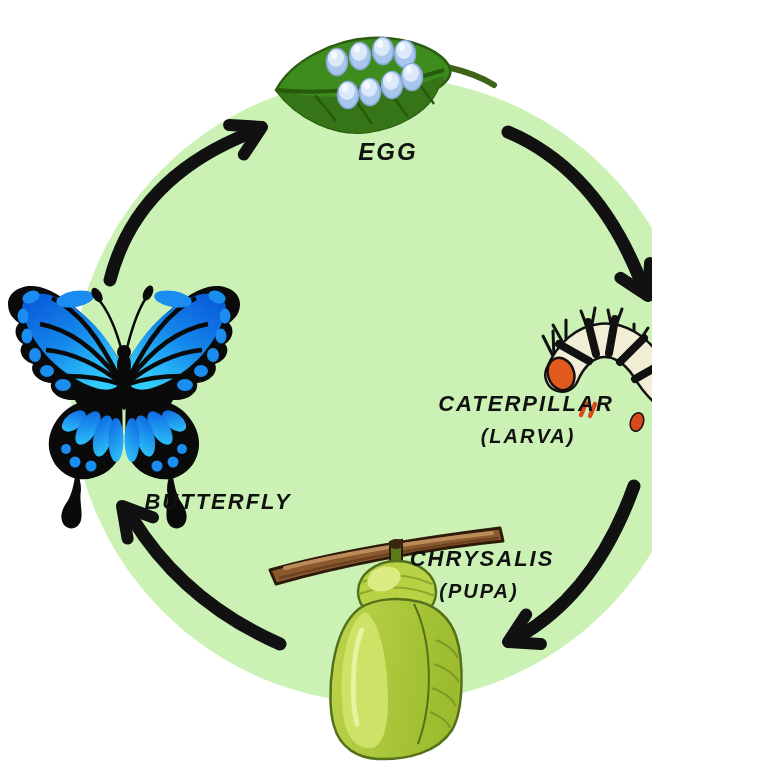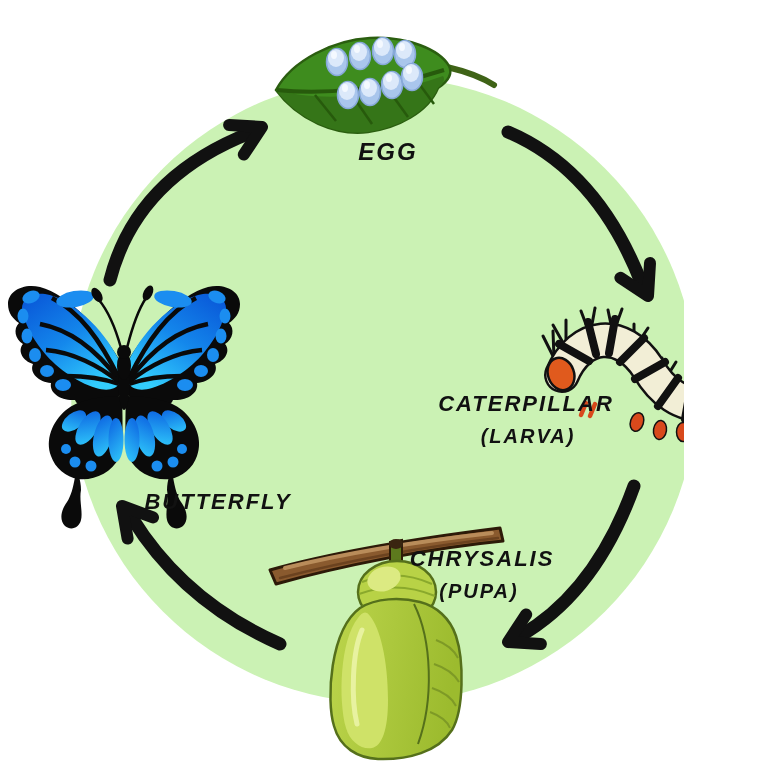--- a/index.html
+++ b/index.html
@@ -1,17 +1,17 @@
 <!DOCTYPE html>
 <html><head>
 <meta charset="utf-8">
 <style>
   html,body{margin:0;padding:0;background:#ffffff;}
   .stage{position:relative;width:652px;height:768px;overflow:hidden;background:#ffffff;
-         font-family:"Liberation Sans", sans-serif;padding-left:32px;}
+         font-family:"Liberation Sans", sans-serif;}
   svg{position:absolute;left:0;top:0;}
   text.cycle-label{
     font-family:"Liberation Sans", sans-serif;
     font-weight:bold;
     font-style:italic;
     fill:#111111;
     letter-spacing:2px;
     text-anchor:middle;
   }
 </style>

